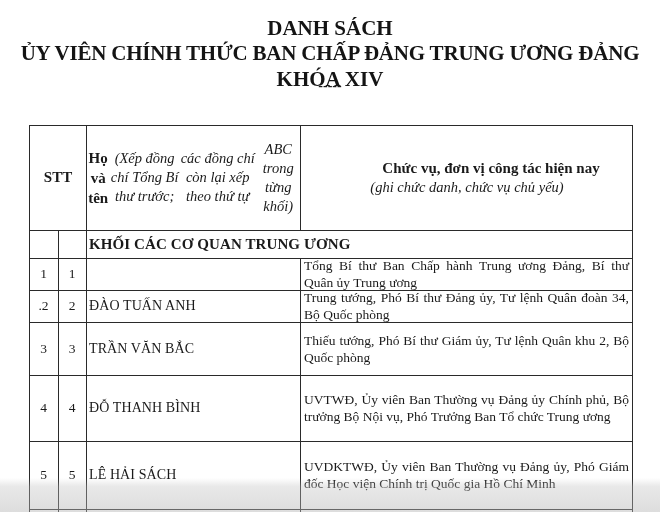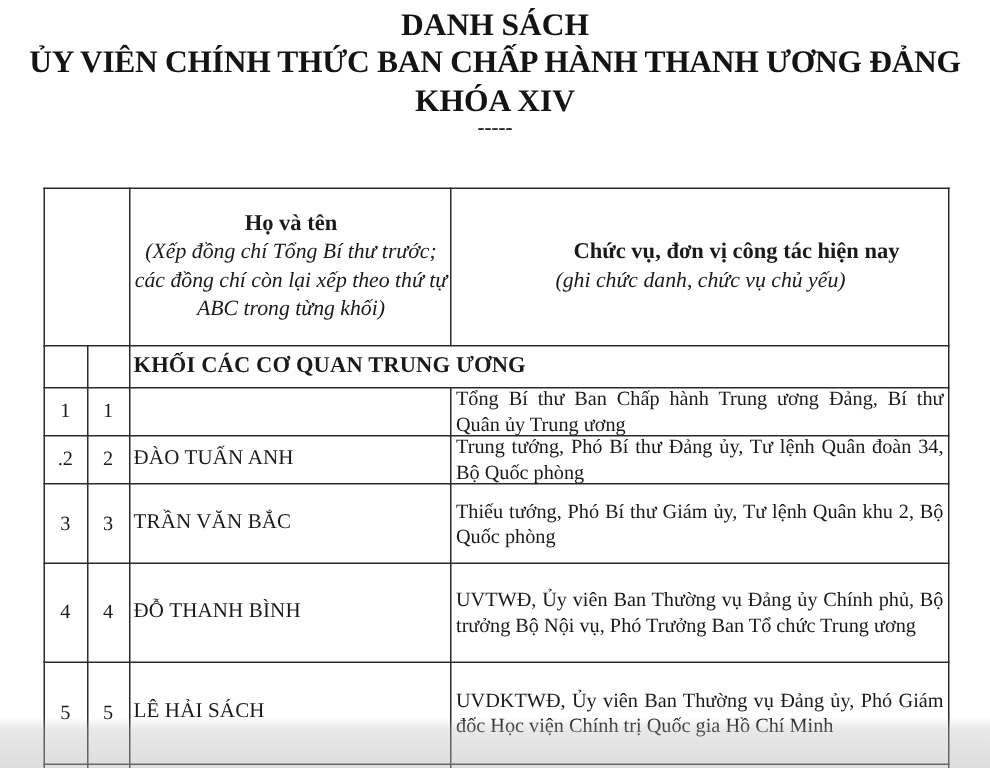--- a/index.html
+++ b/index.html
@@ -3,21 +3,21 @@
 <meta charset="utf-8">
 <style>
   html, body { margin: 0; padding: 0; }
   body {
     width: 660px; height: 512px; overflow: hidden; position: relative;
     background: #ffffff; color: #1a1a1a;
     font-family: "Liberation Serif", "DejaVu Serif", serif;
   }
   .title {
     position: absolute; left: 0; width: 660px; text-align: center;
-    font-weight: bold; color: #141414;
+    font-weight: bold; color: #141414; margin-top: 12px;
   }
   .t1 { top: 4px; font-size: 21px; }
   .t2 { top: 29px; font-size: 21px; letter-spacing: -0.2px; }
   .t3 { top: 55px; font-size: 21px; }
   .dashes { position: absolute; top: 78px; left: 0; width: 660px; text-align: center; font-size: 14px; font-weight: bold; }
 
   .table { position: absolute; left: 29px; top: 125px; width: 604px; height: 400px; }
   .hline { position: absolute; left: 0; width: 604px; height: 0; border-top: 1.5px solid #2a2a2a; }
   .vline { position: absolute; width: 0; border-left: 1.5px solid #2a2a2a; }
   .cell { position: absolute; display: flex; align-items: center; box-sizing: border-box; }
@@ -31,21 +31,21 @@
   .overlay {
     position: absolute; left: 0; top: 478px; width: 660px; height: 34px;
     background: linear-gradient(to bottom, rgba(200,200,200,0.0) 0%, rgba(190,190,190,0.35) 25%, rgba(180,180,180,0.45) 100%);
     pointer-events: none;
   }
 </style>
 </head>
 <body>
 
 <div class="title t1">DANH SÁCH</div>
-<div class="title t2">ỦY VIÊN CHÍNH THỨC BAN CHẤP HÀNH THANH ƯƠNG ĐẢNG</div>
+<div class="title t2">ỦY VIÊN CHÍNH THỨC BAN CHẤP ĐẢNG TRUNG ƯƠNG ĐẢNG</div>
 <div class="title t3">KHÓA XIV</div>
 <div class="dashes">-----</div>
 
 <div class="table">
 
   <div class="hline" style="top:0px;"></div>
   <div class="hline" style="top:105px;"></div>
   <div class="hline" style="top:133px;"></div>
   <div class="hline" style="top:165px;"></div>
   <div class="hline" style="top:197px;"></div>
@@ -53,21 +53,22 @@
   <div class="hline" style="top:316px;"></div>
   <div class="hline" style="top:384px;"></div>
 
   <div class="vline" style="left:0px; top:0; height:400px;"></div>
   <div class="vline" style="left:29px; top:105px; height:295px;"></div>
   <div class="vline" style="left:57px; top:0; height:400px;"></div>
   <div class="vline" style="left:271px; top:0; height:105px;"></div>
   <div class="vline" style="left:271px; top:133px; height:267px;"></div>
   <div class="vline" style="left:603px; top:0; height:400px;"></div>
 
-  <div class="cell center" style="left:58px; top:0; width:214px; height:105px; flex-direction:column; justify-content:center;">
+  <div class="cell center hdr-bold" style="left:0; top:0; width:58px; height:105px;">STT</div>
+  <div class="cell center" style="left:58px; top:0; width:214px; height:105px; flex-direction:row; justify-content:center;">
     <div class="hdr-bold" style="line-height:20px;">Họ và tên</div>
     <div class="hdr-it">(Xếp đồng chí Tổng Bí thư trước;</div>
     <div class="hdr-it">các đồng chí còn lại xếp theo thứ tự</div>
     <div class="hdr-it">ABC trong từng khối)</div>
   </div>
   <div class="cell center" style="left:272px; top:0; width:332px; height:105px; flex-direction:column; justify-content:center;">
     <div class="hdr-bold" style="line-height:20px;margin-left:48px;">Chức vụ, đơn vị công tác hiện nay</div>
     <div class="hdr-it">(ghi chức danh, chức vụ chủ yếu)</div>
   </div>
 

